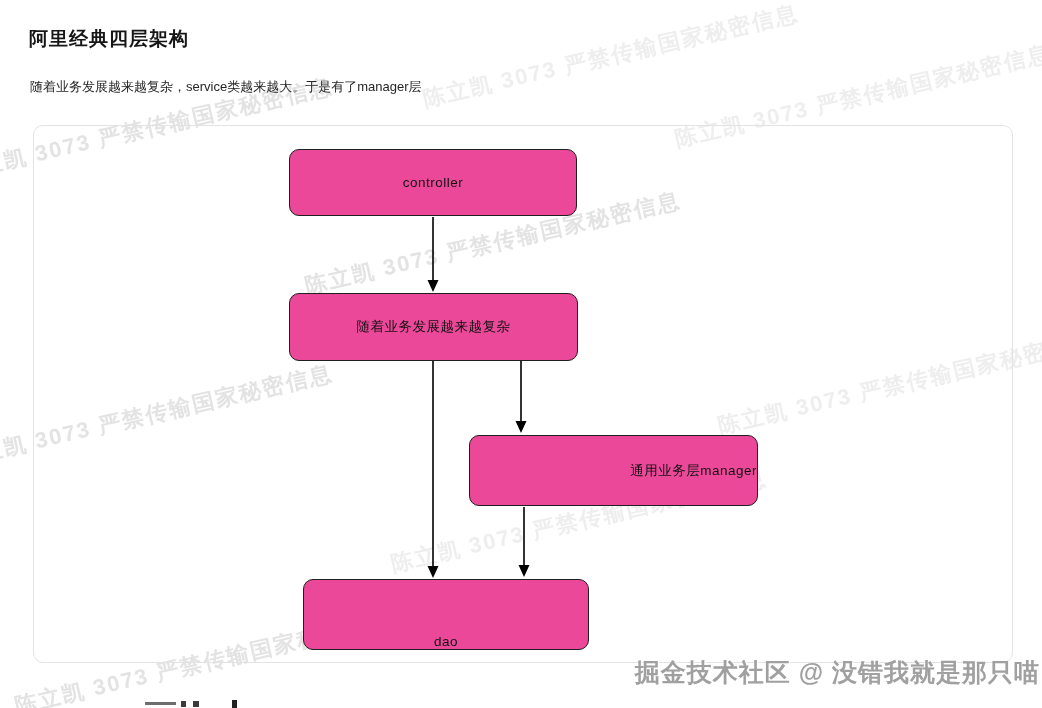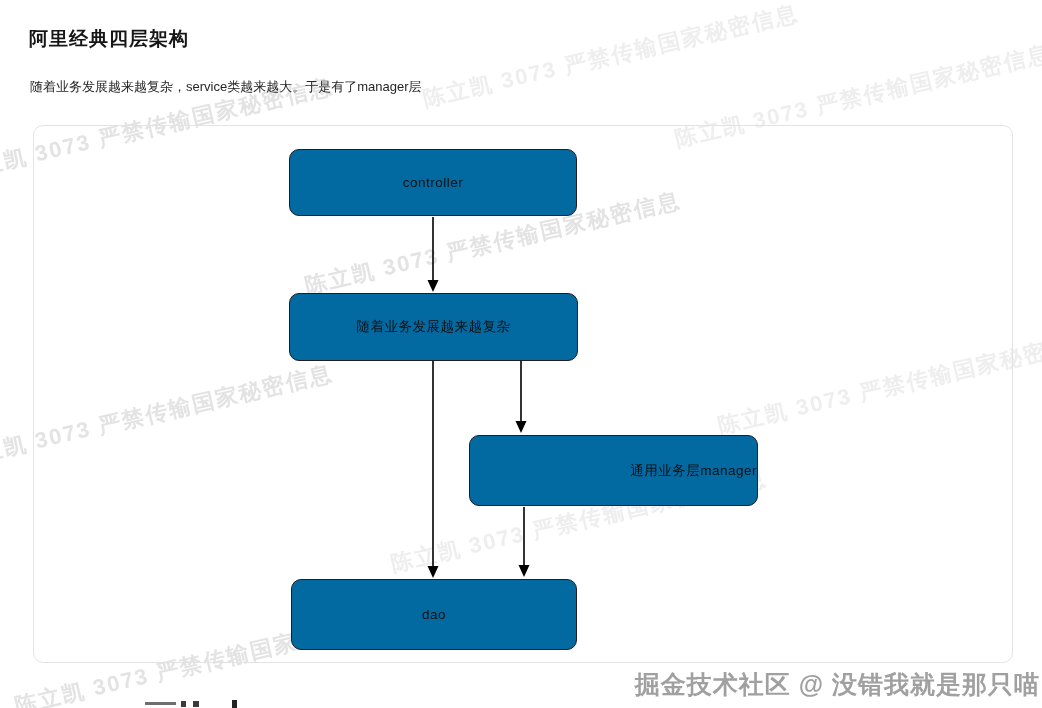--- a/index.html
+++ b/index.html
@@ -42,38 +42,38 @@
 
   
   .edges-svg {
     position: absolute; left: 0; top: 0; width: 1042px; height: 708px;
     z-index: 3; pointer-events: none;
   }
 
   
   .node {
     position: absolute;
-    background: #0369a1;
+    background: #ec4899;
     border: 1.6px solid #1f1f1f; border-radius: 10px;
     display: flex; align-items: center; justify-content: center;
     font-size: 13.5px; color: #111111; letter-spacing: 0.5px;
     z-index: 4;
   }
   .node-controller { left: 289px; top: 149px; width: 288px; height: 67px; }
   .node-service    { left: 289px; top: 293px; width: 289px; height: 68px; }
   .node-manager    { left: 469px; top: 435px; width: 289px; height: 71px; justify-content: flex-end; }
-  .node-dao        { left: 291px; top: 579px; width: 286px; height: 71px; }
+  .node-dao        { left: 303px; top: 579px; width: 286px; height: 71px; align-items: flex-end; }
 
   
   .credit {
     position: absolute; top: 656px; right: 2px;
     font-size: 25px; font-weight: 700; letter-spacing: 1px;
     color: #a0a0a0;
     text-shadow: 1px 1px 0 #ffffff, 2px 2px 1px rgba(255,255,255,0.7);
-    z-index: 6; white-space: nowrap; margin-top: 12px;
+    z-index: 6; white-space: nowrap;
   }
 
   
   .next-heading-clip { position: absolute; left: 0; top: 696px; width: 400px; height: 12px; z-index: 5; }
   .next-heading-clip i { position: absolute; display: block; background: #3a3a3a; }
   .nh-bar  { left: 145px; top: 6px; width: 31px; height: 3px; background: #6e6e6e !important; }
   .nh-dot1 { left: 181px; top: 5px; width: 5px;  height: 6px; }
   .nh-dot2 { left: 193px; top: 5px; width: 6px;  height: 6px; }
   .nh-dot3 { left: 232px; top: 4px; width: 5px;  height: 8px; background: #222222 !important; }
 </style>

